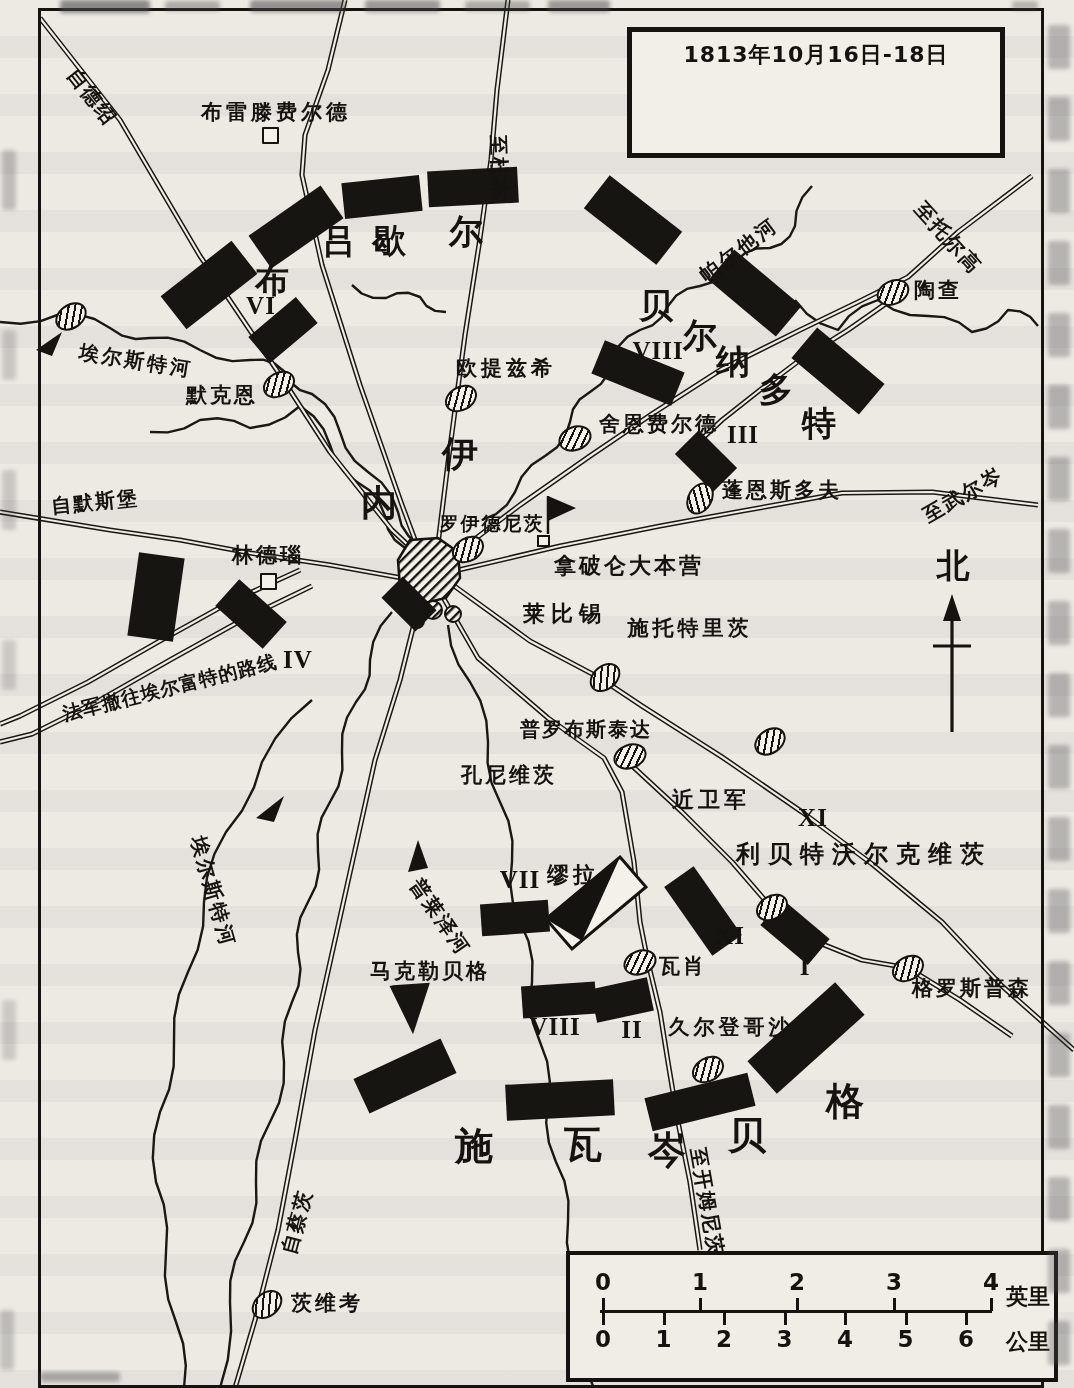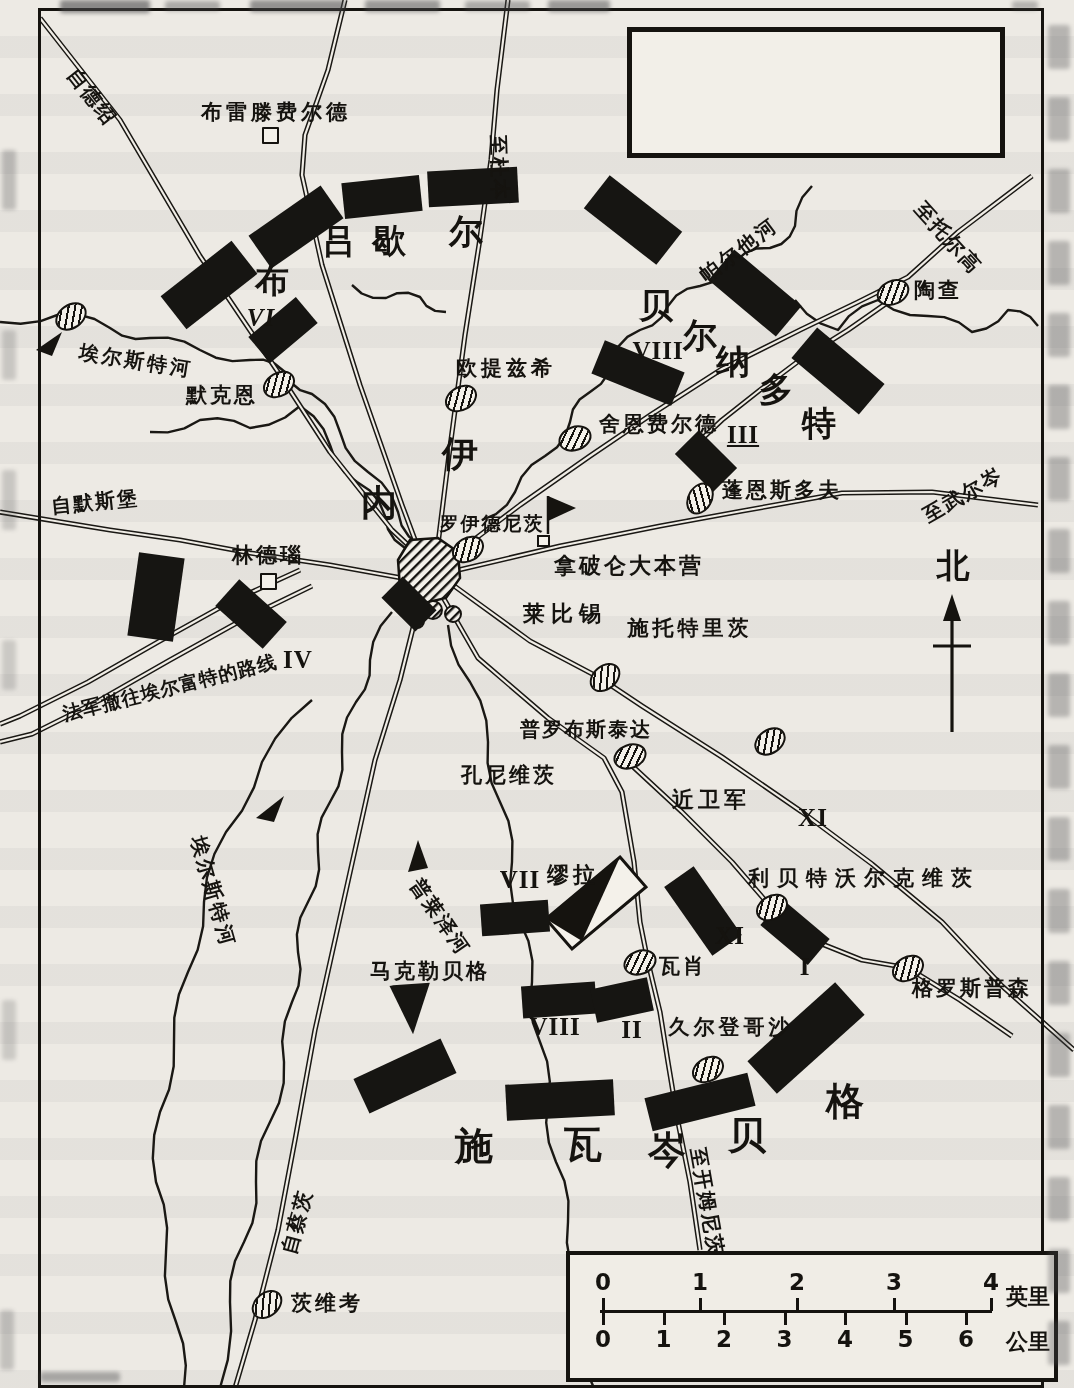--- a/index.html
+++ b/index.html
@@ -158,21 +158,21 @@
       <div class="lbl" style="left: 659px; top: 424px; font-size: 21px; letter-spacing: 3px; transform: translate(-50%, -50%) rotate(0deg);">舍恩费尔德</div>
       <div class="lbl" style="left: 938px; top: 290px; font-size: 21px; letter-spacing: 3px; transform: translate(-50%, -50%) rotate(0deg);">陶查</div>
       <div class="lbl" style="left: 782px; top: 490px; font-size: 21px; letter-spacing: 3px; transform: translate(-50%, -50%) rotate(0deg);">蓬恩斯多夫</div>
       <div class="lbl" style="left: 492px; top: 524px; font-size: 19px; letter-spacing: 2px; transform: translate(-50%, -50%) rotate(0deg);">罗伊德尼茨</div>
       <div class="lbl" style="left: 629px; top: 566px; font-size: 22px; letter-spacing: 3px; transform: translate(-50%, -50%) rotate(0deg);">拿破仑大本营</div>
       <div class="lbl" style="left: 565px; top: 614px; font-size: 22px; letter-spacing: 6px; transform: translate(-50%, -50%) rotate(0deg);">莱比锡</div>
       <div class="lbl" style="left: 690px; top: 628px; font-size: 21px; letter-spacing: 4px; transform: translate(-50%, -50%) rotate(0deg);">施托特里茨</div>
       <div class="lbl" style="left: 586px; top: 729px; font-size: 20px; letter-spacing: 2px; transform: translate(-50%, -50%) rotate(0deg);">普罗布斯泰达</div>
       <div class="lbl" style="left: 509px; top: 775px; font-size: 21px; letter-spacing: 3px; transform: translate(-50%, -50%) rotate(0deg);">孔尼维茨</div>
       <div class="lbl" style="left: 711px; top: 800px; font-size: 22px; letter-spacing: 4px; transform: translate(-50%, -50%) rotate(0deg);">近卫军</div>
-      <div class="lbl" style="left: 864px; top: 878px; font-size: 21px; letter-spacing: 8px; transform: translate(-50%, -50%) rotate(0deg);">利贝特沃尔克维茨</div>
+      <div class="lbl" style="left: 864px; top: 854px; font-size: 24px; letter-spacing: 8px; transform: translate(-50%, -50%) rotate(0deg);">利贝特沃尔克维茨</div>
       <div class="lbl" style="left: 683px; top: 966px; font-size: 21px; letter-spacing: 3px; transform: translate(-50%, -50%) rotate(0deg);">瓦肖</div>
       <div class="lbl" style="left: 731px; top: 1027px; font-size: 21px; letter-spacing: 4px; transform: translate(-50%, -50%) rotate(0deg);">久尔登哥沙</div>
       <div class="lbl" style="left: 972px; top: 988px; font-size: 21px; letter-spacing: 3px; transform: translate(-50%, -50%) rotate(0deg);">格罗斯普森</div>
       <div class="lbl" style="left: 430px; top: 971px; font-size: 21px; letter-spacing: 3px; transform: translate(-50%, -50%) rotate(0deg);">马克勒贝格</div>
       <div class="lbl" style="left: 327px; top: 1303px; font-size: 21px; letter-spacing: 3px; transform: translate(-50%, -50%) rotate(0deg);">茨维考</div>
       <div class="lbl" style="left: 268px; top: 555px; font-size: 21px; letter-spacing: 3px; transform: translate(-50%, -50%) rotate(0deg); text-align: center;">林德瑙</div>
       <div class="lbl" style="left: 222px; top: 395px; font-size: 21px; letter-spacing: 3px; transform: translate(-50%, -50%) rotate(0deg);">默克恩</div>
       <div class="lbl" style="left: 573px; top: 875px; font-size: 22px; letter-spacing: 4px; transform: translate(-50%, -50%) rotate(0deg);">缪拉</div>
       <div class="lbl" style="left: 95px; top: 502px; font-size: 20px; letter-spacing: 2px; transform: translate(-50%, -50%) rotate(-6deg);">自默斯堡</div>
       <div class="lbl" style="left: 170px; top: 688px; font-size: 19px; letter-spacing: 1px; transform: translate(-50%, -50%) rotate(-14deg);">法军撤往埃尔富特的路线</div>
@@ -195,37 +195,38 @@
       <div class="bigchar" style="left: 656px; top: 306px; font-size: 34px;">贝</div>
       <div class="bigchar" style="left: 700px; top: 336px; font-size: 34px;">尔</div>
       <div class="bigchar" style="left: 733px; top: 362px; font-size: 34px;">纳</div>
       <div class="bigchar" style="left: 776px; top: 390px; font-size: 34px;">多</div>
       <div class="bigchar" style="left: 819px; top: 424px; font-size: 34px;">特</div>
       <div class="bigchar" style="left: 474px; top: 1146px; font-size: 38px;">施</div>
       <div class="bigchar" style="left: 583px; top: 1144px; font-size: 38px;">瓦</div>
       <div class="bigchar" style="left: 667px; top: 1150px; font-size: 38px;">岑</div>
       <div class="bigchar" style="left: 747px; top: 1135px; font-size: 38px;">贝</div>
       <div class="bigchar" style="left: 845px; top: 1101px; font-size: 38px;">格</div>
-      <div class="corps" style="left: 261px; top: 318px; font-style: italic;">VI</div>
+      <div class="corps" style="left: 261px; top: 306px;">VI</div>
       <div class="corps" style="left: 268px; top: 660px; margin-left: 30px;">IV</div>
       <div class="corps" style="left: 658px; top: 351px;">VIII</div>
-      <div class="corps" style="left: 743px; top: 435px; text-decoration: underline;">III</div>
+      <div class="corps" style="left: 743px; top: 435px;">III</div>
       <div class="corps" style="left: 813px; top: 818px;">XI</div>
       <div class="corps" style="left: 520px; top: 880px;">VII</div>
       <div class="corps" style="left: 730px; top: 936px;">XI</div>
       <div class="corps" style="left: 805px; top: 967px;">I</div>
       <div class="corps" style="left: 555px; top: 1027px;">VIII</div>
       <div class="corps" style="left: 632px; top: 1030px;">II</div>
     </div>
 
   <div class="north-label" style="left:953px;top:566px">北</div>
 
   <div class="frame"></div>
 
   <div class="titlebox">
+    <div class="sub">1813年10月16日-18日</div>
   </div>
 
   <div class="scalebox">
     <div class="sline" style="left:30px;top:55px;width:392px;height:3px"></div>
     <div id="mile-ticks">
         <div class="sline" style="left: 32px; top: 43px; width: 3px; height: 13px;"></div>
         <div class="snum" style="left: 33px; top: 14px;">0</div>
         <div class="sline" style="left: 129px; top: 43px; width: 3px; height: 13px;"></div>
         <div class="snum" style="left: 130px; top: 14px;">1</div>
         <div class="sline" style="left: 226px; top: 43px; width: 3px; height: 13px;"></div>

